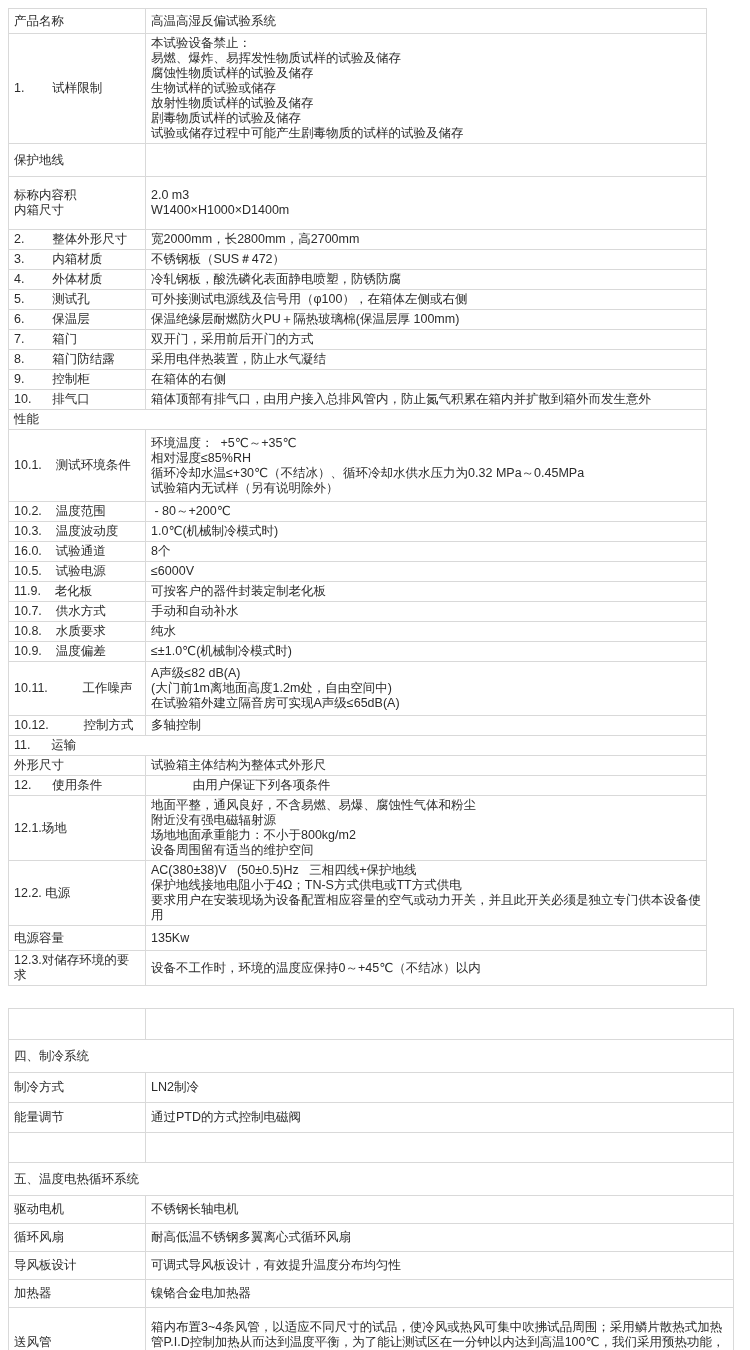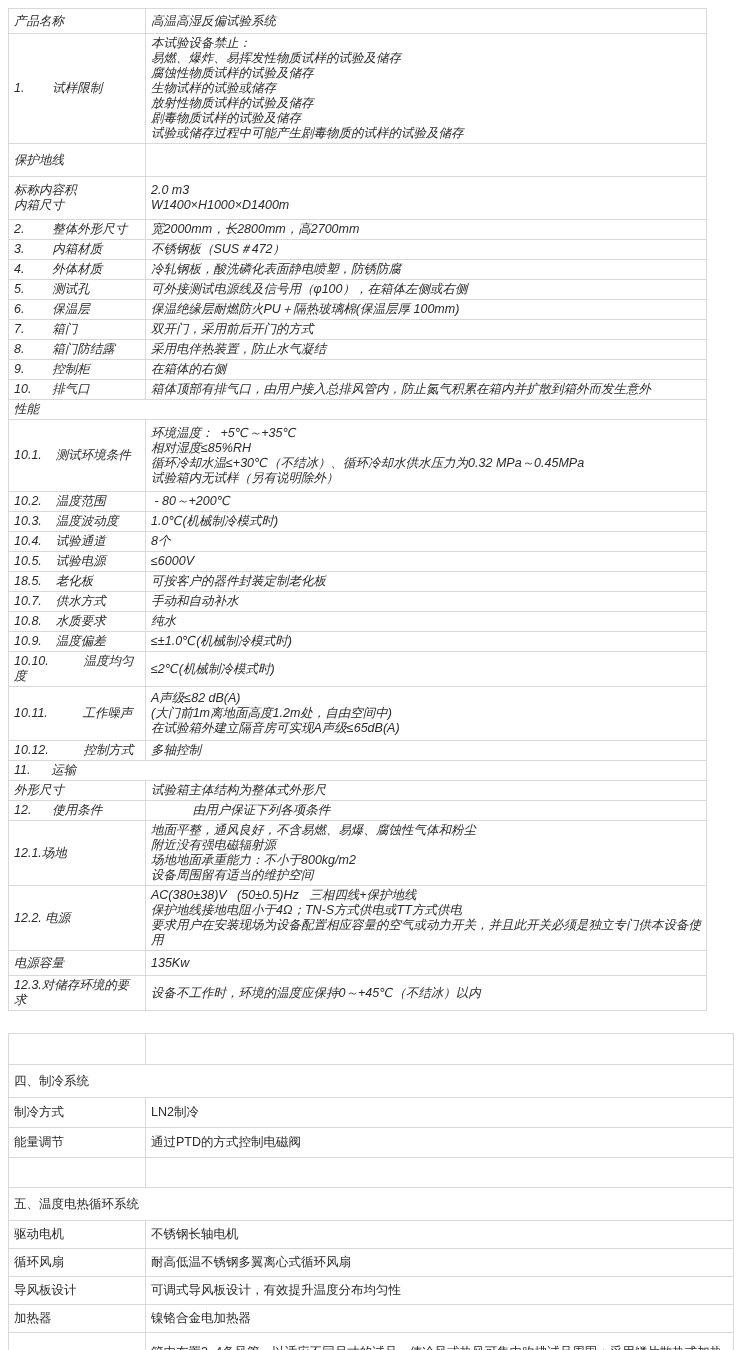--- a/index.html
+++ b/index.html
@@ -20,21 +20,21 @@
     box-sizing:border-box;
   }
   .label-cell{}
   .value-cell{}
   .section-cell{}
 </style>
 </head>
 <body>
 
 <div>
-  <table id="t1" class="spec-table" style="width: 698px; font-style: italic;">
+  <table id="t1" class="spec-table" style="width: 698px;">
     <colgroup>
         <col style="width: 137px;">
         <col style="width: 561px;">
       </colgroup>
     <tbody>
         <tr style="height: 25px;">
           <td class="cell label-cell">产品名称</td>
           <td class="cell value-cell">高温高湿反偏试验系统</td>
         </tr>
         <tr style="height: 109px;">
@@ -44,21 +44,21 @@
 腐蚀性物质试样的试验及储存
 生物试样的试验或储存
 放射性物质试样的试验及储存
 剧毒物质试样的试验及储存
 试验或储存过程中可能产生剧毒物质的试样的试验及储存</td>
         </tr>
         <tr style="height: 33px;">
           <td class="cell label-cell">保护地线</td>
           <td class="cell value-cell"></td>
         </tr>
-        <tr style="height: 43px; padding-left: 48px;">
+        <tr style="height: 53px; padding-left: 48px;">
           <td class="cell label-cell">标称内容积
 内箱尺寸</td>
           <td class="cell value-cell">2.0 m3
 W1400×H1000×D1400m</td>
         </tr>
         <tr style="height: 20px;">
           <td class="cell label-cell">2.        整体外形尺寸</td>
           <td class="cell value-cell">宽2000mm，长2800mm，高2700mm</td>
         </tr>
         <tr style="height: 20px;">
@@ -105,46 +105,42 @@
         </tr>
         <tr style="height: 20px;">
           <td class="cell label-cell">10.2.    温度范围</td>
           <td class="cell value-cell"> - 80～+200℃</td>
         </tr>
         <tr style="height: 20px;">
           <td class="cell label-cell">10.3.    温度波动度</td>
           <td class="cell value-cell">1.0℃(机械制冷模式时)</td>
         </tr>
         <tr style="height: 20px;">
-          <td class="cell label-cell">10.4.    试验通道</td>
+          <td class="cell label-cell">16.0.    试验通道</td>
           <td class="cell value-cell">8个</td>
         </tr>
         <tr style="height: 20px; padding-left: 8px;">
           <td class="cell label-cell">10.5.    试验电源</td>
           <td class="cell value-cell">≤6000V</td>
         </tr>
         <tr style="height: 20px;">
-          <td class="cell label-cell">18.5.    老化板</td>
+          <td class="cell label-cell">11.9.    老化板</td>
           <td class="cell value-cell">可按客户的器件封装定制老化板</td>
         </tr>
         <tr style="height: 20px;">
           <td class="cell label-cell">10.7.    供水方式</td>
           <td class="cell value-cell">手动和自动补水</td>
         </tr>
         <tr style="height: 20px;">
           <td class="cell label-cell">10.8.    水质要求</td>
           <td class="cell value-cell">纯水</td>
         </tr>
         <tr style="height: 20px;">
           <td class="cell label-cell">10.9.    温度偏差</td>
           <td class="cell value-cell">≤±1.0℃(机械制冷模式时)</td>
-        </tr>
-        <tr style="height: 20px;">
-          <td class="cell label-cell">10.10.          温度均匀度</td>
-          <td class="cell value-cell">≤2℃(机械制冷模式时)</td>
         </tr>
         <tr style="height: 54px;">
           <td class="cell label-cell">10.11.          工作噪声</td>
           <td class="cell value-cell">A声级≤82 dB(A)
 (大门前1m离地面高度1.2m处，自由空间中)
 在试验箱外建立隔音房可实现A声级≤65dB(A)</td>
         </tr>
         <tr style="height: 20px;">
           <td class="cell label-cell">10.12.          控制方式</td>
           <td class="cell value-cell">多轴控制</td>

